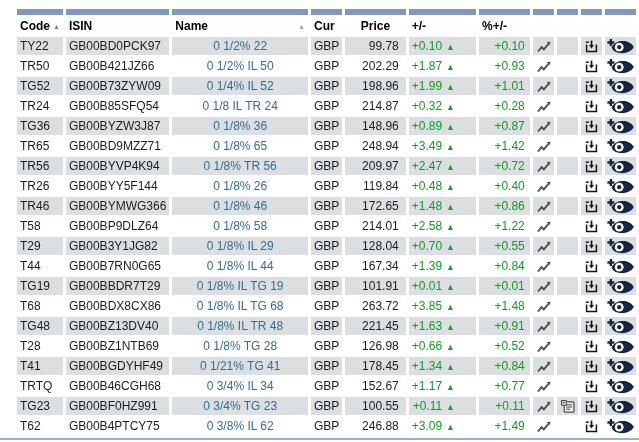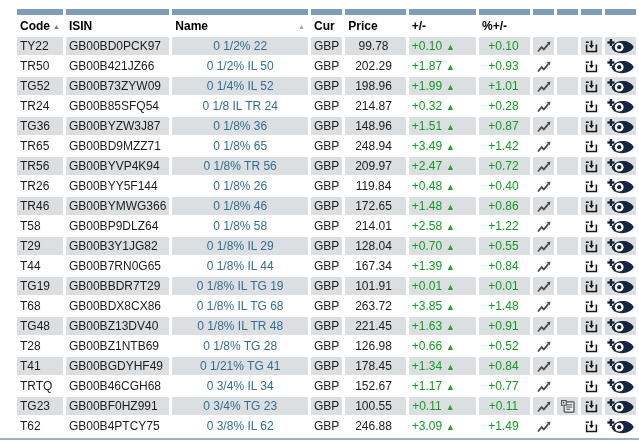--- a/index.html
+++ b/index.html
@@ -27,37 +27,37 @@
   }
   th{
     border-top:6px solid var(--bar);
     background:#ffffff;
     font-size:12px;font-weight:bold;color:#000;
     text-align:left;vertical-align:bottom;
     padding:4px 3px 2px 3px;
     white-space:nowrap;
     height:14px;
   }
-  th.center{}
+  th.center{text-align:center;}
   .sort-arrow{
     font-size:7px;color:#7d7d7d;vertical-align:1px;padding-left:3px;
   }
   .sort-arrow.light{color:#9fa8ae;float:right;margin-top:4px;}
   td{
     font-size:12px;
     height:18px;
     padding:0 3px;
     white-space:nowrap;
     overflow:hidden;
     vertical-align:middle;
     background:#ffffff;
   }
   tr.odd td{background:var(--rowalt);}
   td.name{color:var(--link);cursor:pointer;text-align:center;}
-  td.num{text-align:center;}
+  td.num{text-align:right;}
   td.price{padding-right:7px;}
   td.chg{padding-right:21px;color:var(--pos);}
   td.pct{padding-right:5px;color:var(--pos);}
   .up-arrow{font-size:9px;color:var(--posarrow);padding-left:4px;}
   td.icon-cell{text-align:center;padding:0 1px;}
   td.icon-cell span{display:inline-block;line-height:0;cursor:pointer;}
   svg{vertical-align:middle;}
   .bottom-line{
     width:639px;height:0;
     border-bottom:2px solid var(--bottomline);
@@ -252,21 +252,21 @@
         </svg>
       </span>
     </td>
   </tr>
       <tr class="odd">
     <td class="code">TG36</td>
     <td class="isin">GB00BYZW3J87</td>
     <td class="name">0 1/8% 36</td>
     <td class="cur">GBP</td>
     <td class="num price">148.96</td>
-    <td class="num chg"><span class="val">+1.51</span><span class="up-arrow">▲</span></td>
+    <td class="num chg"><span class="val">+0.89</span><span class="up-arrow">▲</span></td>
     <td class="num pct">+0.87</td>
     <td class="icon-cell">
       <span>
         <svg width="14" height="12" viewBox="0 0 14 12">
           <polyline points="1,10.5 4.6,6.2 6.8,8.4 11.3,3.2" fill="none" stroke="#4a4a4a" stroke-width="1.8"></polyline>
           <polygon points="9.8,1 13.6,0.7 12.5,4.5" fill="#4a4a4a"></polygon>
         </svg>
       </span>
     </td>
     <td class="icon-cell news-slot"></td>

